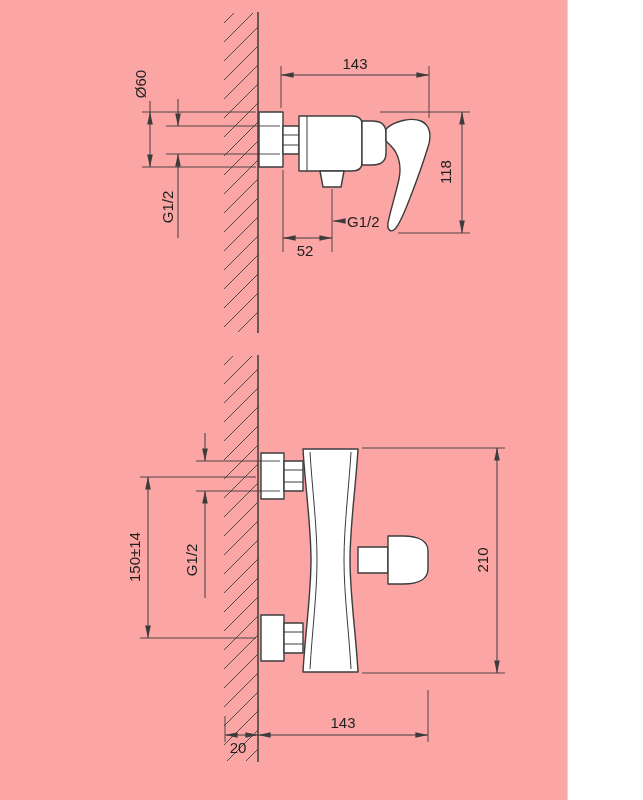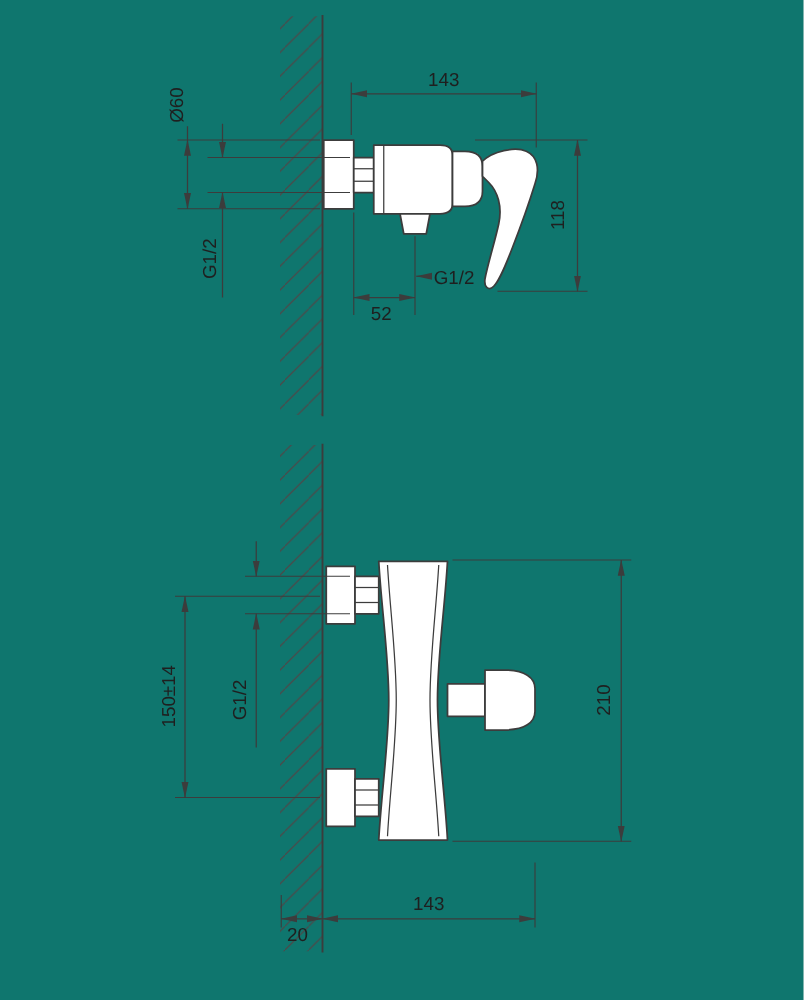--- a/index.html
+++ b/index.html
@@ -3,23 +3,23 @@
 <meta charset="utf-8">
 <style>
   html, body {
     margin: 0;
     padding: 0;
     background: #ffffff;
     font-family: "Liberation Sans", sans-serif;
   }
   .page {
     position: relative;
-    width: 643px;
+    width: 567px;
     height: 800px;
-    background: #0f766e;
+    background: #fca5a5;
     outline: 1px solid #d9d9d9;
     overflow: hidden;
   }
   svg { display: block; }
   .part  { fill: #ffffff; stroke: #3c3c3c; stroke-width: 1.4; stroke-linejoin: round; }
   .part-thin { fill: none; stroke: #3c3c3c; stroke-width: 1; }
   .wall  { stroke: #3c3c3c; stroke-width: 1.5; }
   .dimln { stroke: #3c3c3c; stroke-width: 1; fill: none; }
   .extln { stroke: #3c3c3c; stroke-width: 0.9; fill: none; }
   .dimtx {

